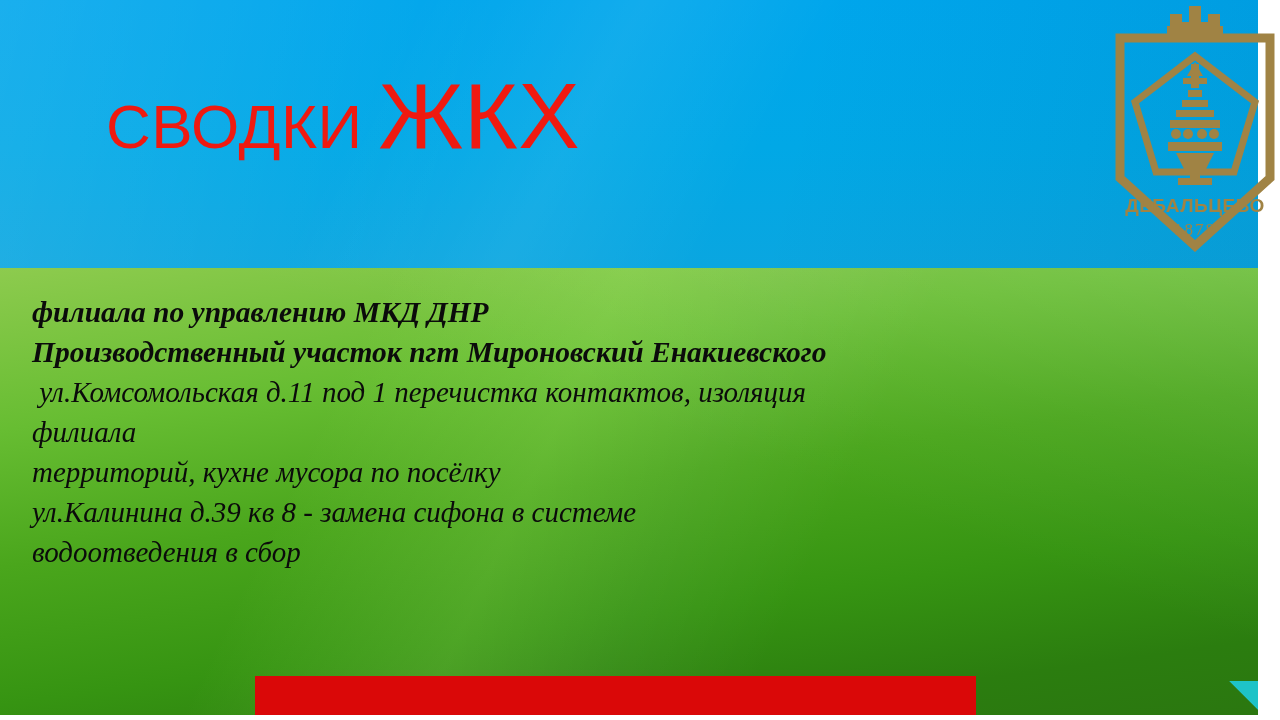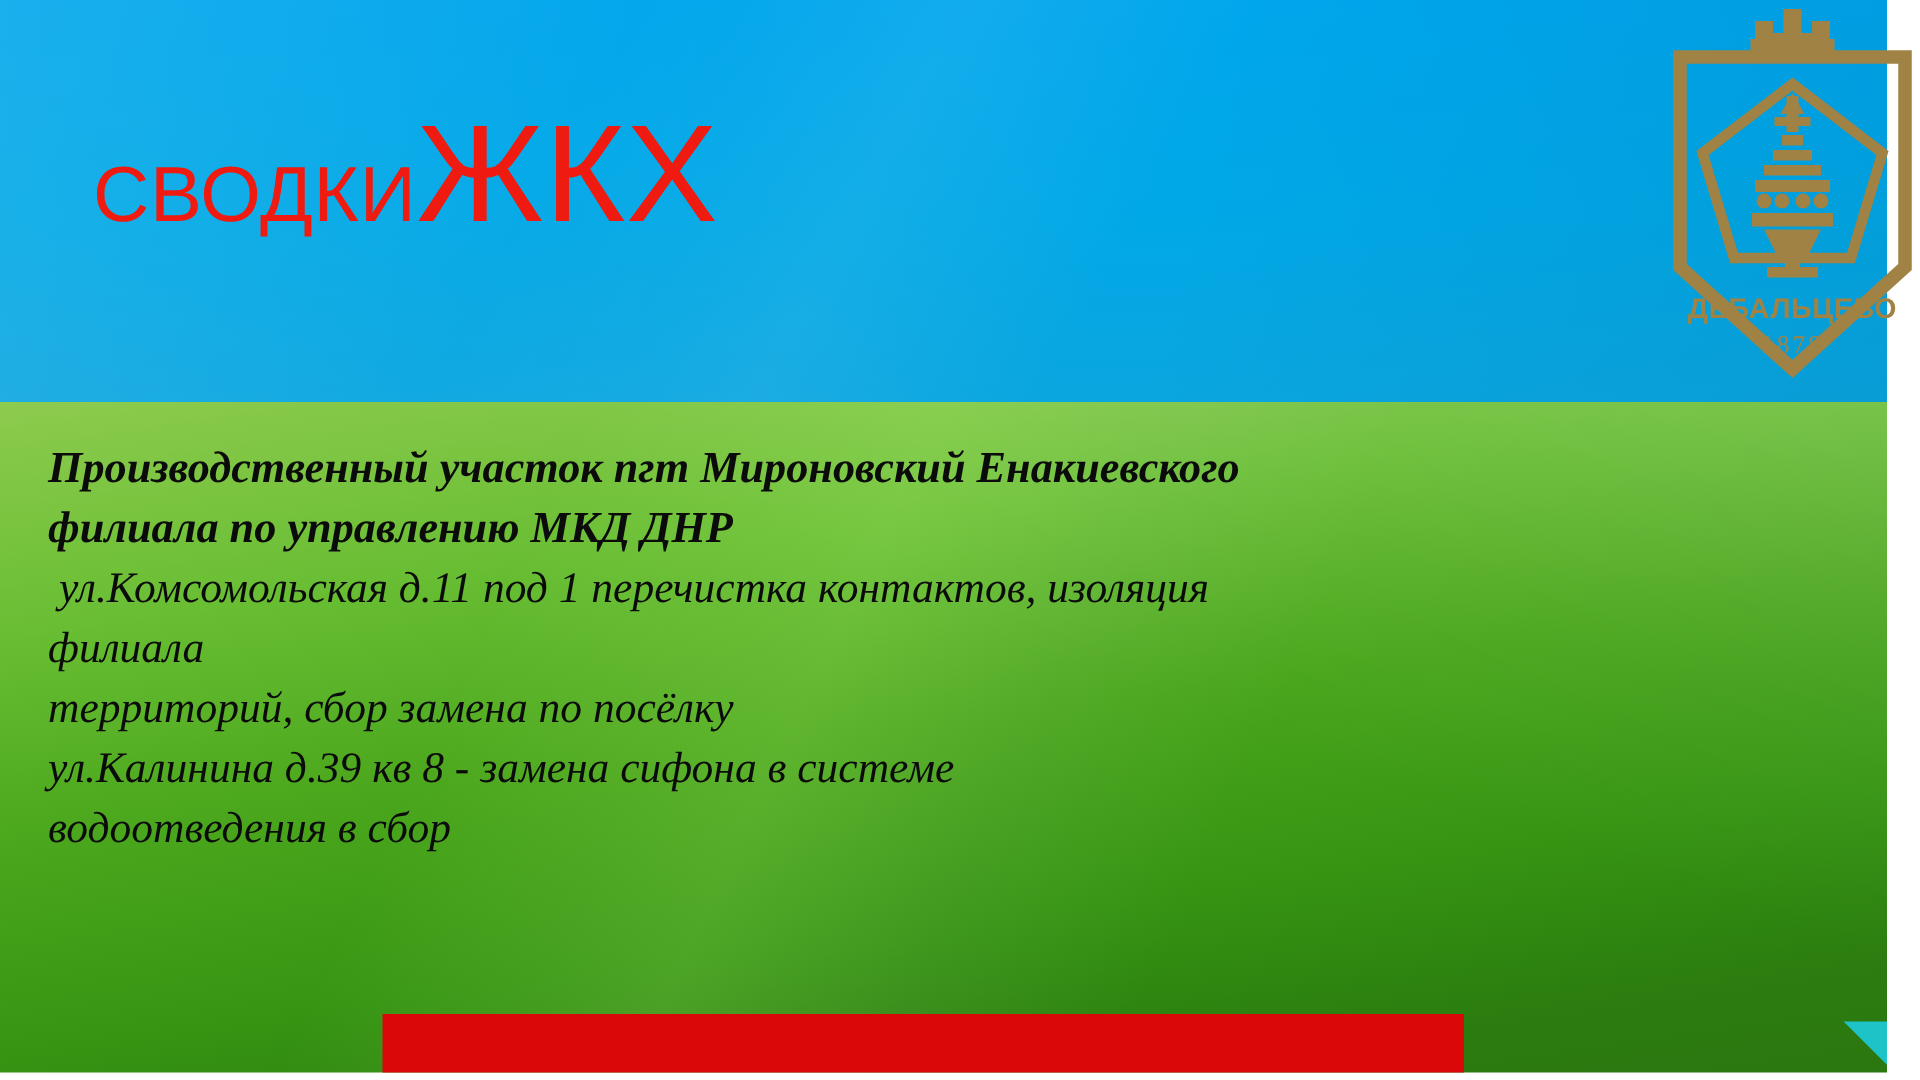--- a/index.html
+++ b/index.html
@@ -52,28 +52,30 @@
     top: 70px;
     width: 900px;
     color: #ef1a10;
     font-family: "Liberation Sans", "DejaVu Sans", sans-serif;
     font-weight: 400;
     letter-spacing: 0.5px;
     line-height: 1;
     white-space: nowrap;
   }
   #title-lead {
-    font-size: 52px;
+    font-size: 62px;
     text-transform: uppercase;
     vertical-align: baseline;
+    margin-left: 44px;
   }
   #title-main {
     font-size: 92px;
     text-transform: uppercase;
     vertical-align: baseline;
+    margin-left: 16px;
   }
 
   
   #emblem {
     position: absolute;
     left: 1108px;
     top: 6px;
     width: 174px;
     height: 252px;
   }
@@ -210,27 +212,27 @@
     </svg>
   </div>
 
   <div id="body-band">
     <div id="body-sheen"></div>
     <div id="corner-accent"></div>
   </div>
 
   <div id="body-text">
     <div class="para-strong">
+      <span class="line">филиала по управлению МКД ДНР</span>
       <span class="line">Производственный участок пгт Мироновский Енакиевского</span>
-      <span class="line">филиала по управлению МКД ДНР</span>
     </div>
     <div class="para">
       <span class="line"> ул.Комсомольская д.11 под 1 перечистка контактов, изоляция</span>
       <span class="line">филиала</span>
-      <span class="line">территорий, сбор замена по посёлку</span>
+      <span class="line">территорий, кухне мусора по посёлку</span>
       <span class="line">ул.Калинина д.39 кв 8 - замена сифона в системе</span>
       <span class="line">водоотведения в сбор</span>
     </div>
   </div>
 
   <div id="red-bar"></div>
 
 </div>
 
 </body></html>

